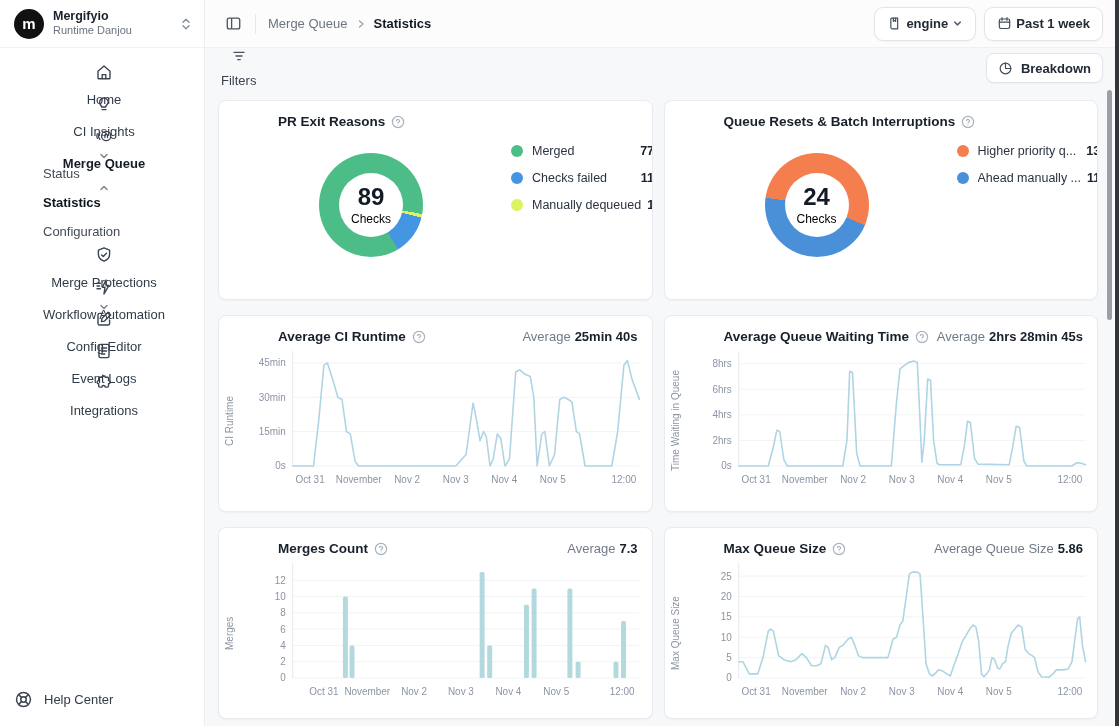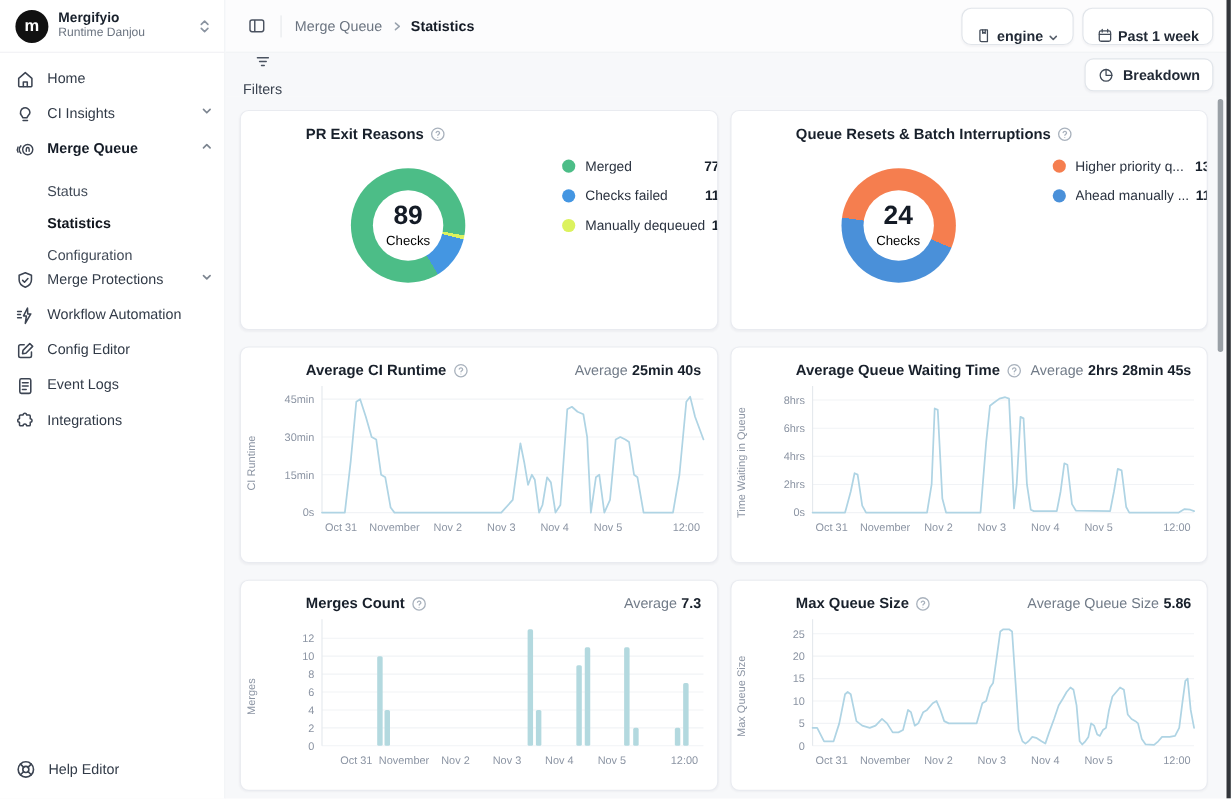--- a/index.html
+++ b/index.html
@@ -9,41 +9,41 @@
 
   
   .sidebar { position:absolute; left:0; top:0; width:205px; height:726px; background:#fff; border-right:1px solid #eceef2; }
   .org-row { height:48px; display:flex; align-items:center; padding:0 12px 0 14px; gap:9px; border-bottom:1px solid #f0f1f4; cursor:pointer; }
   .avatar { width:30px; height:30px; border-radius:50%; background:#111111; color:#fff; font-size:15px; font-weight:700; display:flex; align-items:center; justify-content:center; flex:0 0 30px; }
   .org-names { flex:1; line-height:1.25; }
   .org-name { font-size:12.5px; font-weight:700; color:#18202b; }
   .org-user { font-size:11px; color:#6b7480; }
   .updown { color:#8a93a0; }
   .nav { padding:15px 10px 0 14px; }
-  .nav-item { height:32px; display:flex; gap:11px; font-size:13px; color:#313a47; font-weight:500; cursor:pointer; }
+  .nav-item { height:32px; display:flex; align-items:center; gap:11px; font-size:13px; color:#313a47; font-weight:500; cursor:pointer;flex-direction:column; }
   .nav-item .nicon { width:18px; height:18px; color:#3c4452; flex:0 0 18px; }
   .nav-item .nlabel { flex:1; white-space:nowrap; }
   .nav-item .chev { color:#7c8590; }
   .nav-item.section-active .nlabel { font-weight:700; color:#141b26; }
   .nav-sub { }
   .nav-sub-item { height:29px; display:flex; align-items:center; padding-left:29px; font-size:13px; color:#424b58; cursor:pointer; }
   .nav-sub-item.active { font-weight:700; color:#10151d; }
   .help-row { position:absolute; left:14px; bottom:17px; display:flex; align-items:center; gap:11px; font-size:13px; color:#313a47; font-weight:500; cursor:pointer; }
   .help-row .nicon { width:19px; height:19px; color:#3c4452; }
 
   
   .main { position:absolute; left:205px; top:0; right:0; height:726px; }
   .topbar { height:48px; background:#fcfcfd; border-bottom:1px solid #eef0f3; display:flex; align-items:center; padding:0 16px 0 14px; }
   .icon-btn { width:28px; height:28px; display:flex; align-items:center; justify-content:center; color:#4a5260; border-radius:6px; cursor:pointer; }
   .vdiv { width:1px; height:20px; background:#e5e8ec; margin:0 12px 0 8px; }
   .crumb-section { font-size:13px; color:#6b7480; cursor:pointer; }
   .crumb-sep { color:#9aa3ae; margin:0 8px; }
   .crumb-page { font-size:13px; font-weight:700; color:#141b26; }
   .topbar-right { margin-left:auto; display:flex; gap:8px; }
-  .tb-btn { height:34px; background:#fff; border:1px solid #e1e5ea; border-radius:9px; display:flex; align-items:flex-end; gap:4px; padding:0 12px; font-size:13px; font-weight:600; color:#222a36; box-shadow:0 1px 2px rgba(16,24,40,.04); cursor:pointer; }
+  .tb-btn { height:34px; background:#fff; border:1px solid #e1e5ea; border-radius:9px; display:flex; align-items:center; gap:4px; padding:0 12px; font-size:13px; font-weight:600; color:#222a36; box-shadow:0 1px 2px rgba(16,24,40,.04); cursor:pointer; }
   .tb-btn .bicon { color:#434c59; }
 
   .filterbar { height:40px; background:#f7f8fa; display:flex; align-items:center; padding:0 16px 0 16px; }
   .filters-btn { display:flex; align-items:center; gap:9px; font-size:13px; font-weight:500; color:#3a424f; cursor:pointer;flex-direction:column; }
   .filterbar-right { margin-left:auto; }
   .sm-btn { height:30px; background:#fff; border:1px solid #e1e5ea; border-radius:8px; display:flex; align-items:center; gap:8px; padding:0 11px; font-size:13px; font-weight:600; color:#222a36; box-shadow:0 1px 2px rgba(16,24,40,.04); cursor:pointer; }
 
   .content { position:absolute; top:88px; left:0; right:5px; bottom:0; background:#f7f8fa; padding:12px 16px 0 13px; }
   .grid { display:grid; grid-template-columns:1fr 1fr; grid-template-rows:200px 197px 192px; gap:15px 11px; }
   .card { background:#fff; border:1px solid #e9ebf0; border-radius:8px; box-shadow:0 1px 2px rgba(16,24,40,.04); overflow:hidden; }
@@ -197,21 +197,21 @@
   </nav>
 
   <div class="help-row">
     <span class="nicon">
         <svg width="19" height="19" viewBox="0 0 18 18" fill="none" stroke="currentColor" stroke-width="1.4" stroke-linecap="round">
           <circle cx="9" cy="9" r="6.6"></circle>
           <circle cx="9" cy="9" r="2.6"></circle>
           <path d="M4.4 4.4l2.8 2.8M13.6 4.4l-2.8 2.8M4.4 13.6l2.8-2.8M13.6 13.6l-2.8-2.8"></path>
         </svg>
       </span>
-    <span>Help Editor</span>
+    <span>Help Center</span>
   </div>
 </aside>
 
 <div class="main">
   <header class="topbar">
     <span class="icon-btn">
       <svg width="17" height="17" viewBox="0 0 18 18" fill="none" stroke="currentColor" stroke-width="1.4" stroke-linejoin="round">
           <rect x="2.4" y="3.4" width="13.2" height="11.2" rx="2"></rect>
           <path d="M7 3.4v11.2"></path>
         </svg>

